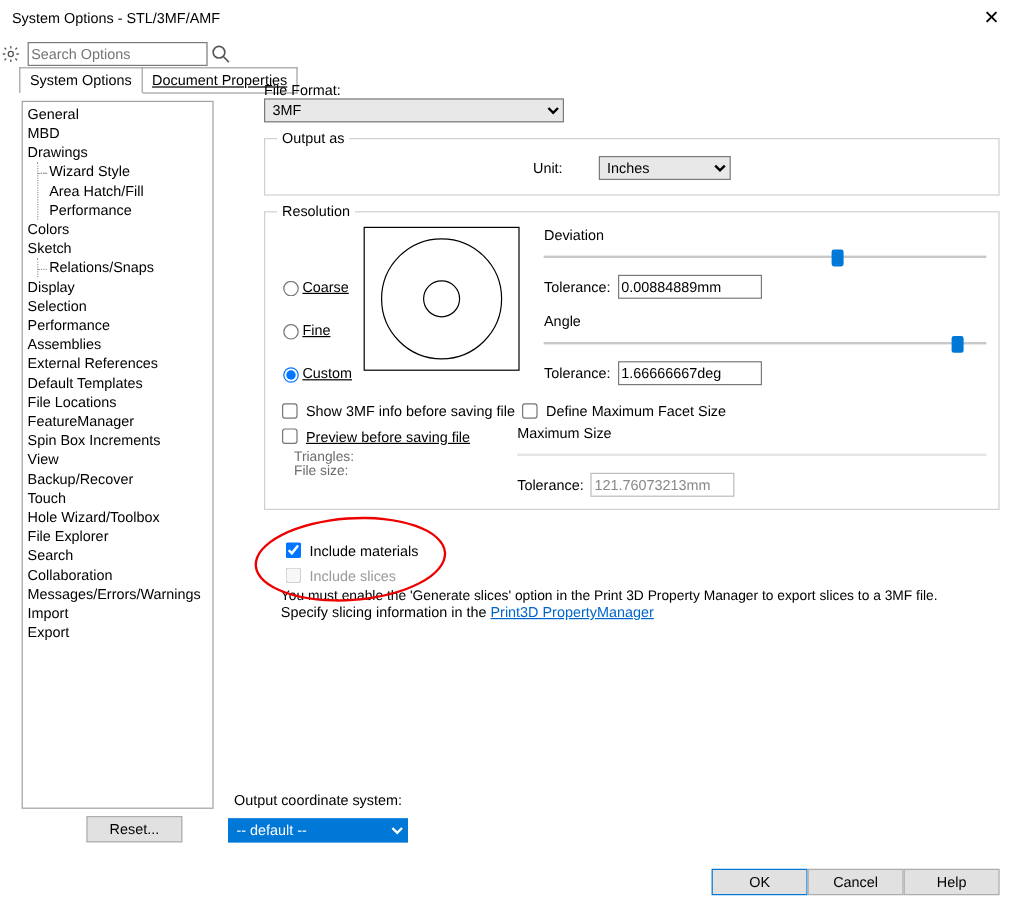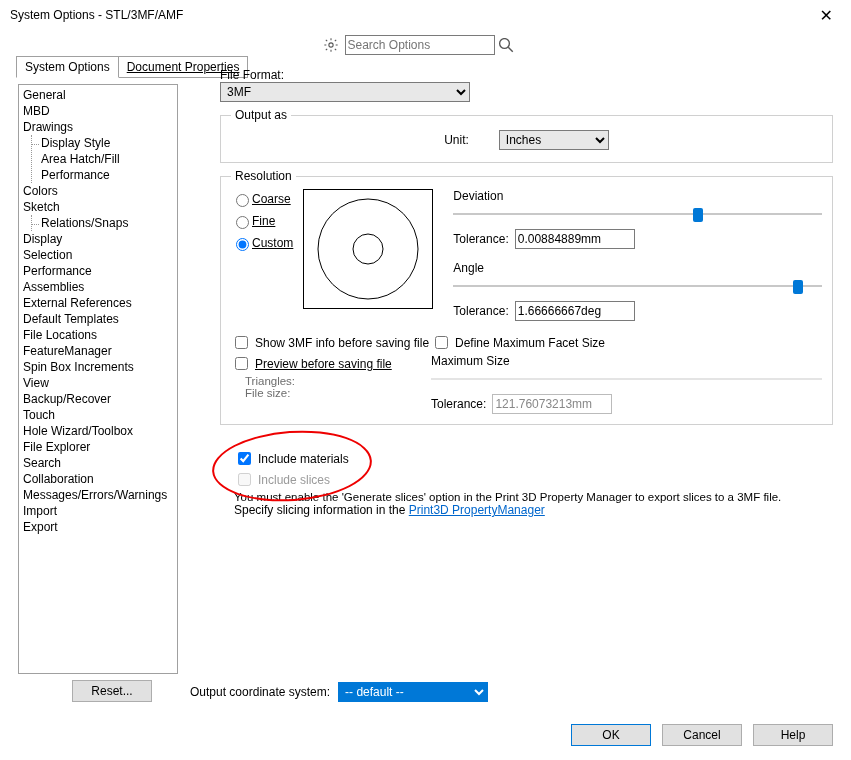--- a/index.html
+++ b/index.html
@@ -1,21 +1,21 @@
 <!DOCTYPE html>
 <html><head>
 <meta charset="utf-8">
 <style>
 * { box-sizing: border-box; font-family: "Segoe UI", Tahoma, sans-serif; font-size: 12px; }
 body { margin: 0; background: #fff; color: #000; }
 .window { width: 851px; height: 760px; position: relative; background: #fff; }
 .titlebar { height: 30px; display: flex; align-items: center; padding: 0 10px; }
 .titlebar .title { flex: 1; }
 .titlebar .close { font-size: 16px; font-family: Arial; cursor: default; padding: 4px 8px; }
-.searchrow { display:flex; justify-content:center; align-items:center; padding: 4px 14px 0 0; height:26px;}
+.searchrow { display:flex; justify-content:flex-start; align-items:center; padding: 4px 14px 0 0; height:26px;}
 .searchbox { display:flex; align-items:center; border:1px solid transparent; }
 .searchbox input { border:none; outline:none; width:150px; padding:2px 4px; color:#555; }
 .gear { width:16px; height:16px; margin-right:6px; }
 .mag { width:18px; height:18px; margin-left:2px; }
 .tabs { display:flex; padding-left:16px; border-bottom: none; height: 22px; position:relative; }
 .tab { padding: 3px 8px 4px 8px; border: 1px solid #a0a0a0; background:#fff; margin-right:0px; position:relative; }
 .tab.active { background:#fff; border-bottom:1px solid #fff; z-index:2; }
 .tab.inactive { text-decoration: underline; border-left:none;}
 .body-area { position:absolute; left:10px; right:10px; top:60px; bottom:50px; padding:8px; display:flex; }
 .nav { width:160px; border:1px solid #a0a0a0; background:#fff; padding:2px 4px; overflow:hidden; }
@@ -26,38 +26,38 @@
 .reset-row { text-align:center; margin-top:6px; }
 .btn { background:#e1e1e1; border:1px solid #adadad; padding:3px 18px; cursor:default; min-width:70px; }
 .main { flex:1; padding:0 0 0 14px; position:relative;}
 .row { display:flex; align-items:center; margin:2px 0;}
 .lbl { margin-right:6px; }
 select, input[type=text] { border:1px solid #7a7a7a; background:#fff; padding:1px 2px; height:20px;}
 select.wide { width:250px; background:#e8e8e8;}
 select.med { width:110px; background:#e8e8e8;}
 fieldset { border:1px solid #d0d0d0; margin:6px 0; padding:6px 10px 10px 10px; }
 legend { padding:0 4px; }
-.radio-col { display:flex; flex-direction:column; gap:2px; margin-right:10px;}
+.radio-col { display:flex; flex-direction:column; gap:16px; margin-right:10px;justify-content:flex-end;}
 .circle-prev { width:130px; height:120px; border:1px solid #000; display:flex; align-items:center; justify-content:center; margin-right:20px;}
 .res-body { display:flex; }
 .dev-col { flex:1; }
 .slider-wrap { position:relative; height:20px; margin:2px 0 4px 0; }
 .slider-track { position:absolute; left:0; right:0; top:8px; height:2px; background:#c8c8c8;}
 .slider-thumb { position:absolute; top:3px; width:10px; height:14px; background:#0078d7; border-radius:2px;}
 .tol-row { display:flex; align-items:center; gap:6px;}
 .tol-row input { width:120px; }
 .tol-row.disabled input { color:#888; border-color:#bbb;}
 .chk { display:flex; align-items:center; gap:4px; margin:2px 0;}
 .chk input { width:13px; height:13px;}
 .info-txt { color:#6d6d6d; padding-left:14px; font-size:11.5px;}
 .link { color:#0066cc; text-decoration:underline; cursor:default;}
-.footer { position:absolute; left:0; right:0; bottom:0; height:50px; display:flex; align-items:center; justify-content:flex-end; gap:11px; padding:0 18px; }
+.footer { position:absolute; left:0; right:0; bottom:0; height:50px; display:flex; align-items:center; justify-content:flex-end; gap:0; padding:0 18px; }
 .footer .btn { min-width:80px; }
 .footer .btn.primary { border:1px solid #0078d7; }
-.coord-row { position:absolute; bottom:58px; left:190px; display:flex; align-items:center; gap:8px;}
+.coord-row { position:absolute; bottom:58px; left:190px; display:flex; align-items:center; gap:8px;flex-direction:column;}
 .coord-row select { width:150px; border:1px solid #0078d7; background:#0078d7; color:#fff;}
 .coord-row select option { background:#fff; color:#000;}
 .red-circle { position:absolute; border:2px solid #e00; border-radius:50%; pointer-events:none;}
 </style>
 </head>
 <body>
 
 <div class="window">
   <div class="titlebar">
     <span class="title">System Options - STL/3MF/AMF</span>
@@ -83,21 +83,21 @@
     <div class="tab inactive">Document Properties</div>
   </div>
 
   <div class="body-area">
     <div style="display:flex; flex-direction:column; width:188px;margin-top:16px;">
       <div class="nav" style="flex:1;">
         <div class="nav-item">General</div>
         <div class="nav-item">MBD</div>
         <div class="nav-item">Drawings</div>
         <div class="nav-sub">
-          <div class="nav-item">Display Style</div>
+          <div class="nav-item">Wizard Style</div>
           <div class="nav-item">Area Hatch/Fill</div>
           <div class="nav-item">Performance</div>
         </div>
         <div class="nav-item">Colors</div>
         <div class="nav-item">Sketch</div>
         <div class="nav-sub">
           <div class="nav-item">Relations/Snaps</div>
         </div>
         <div class="nav-item">Display</div>
         <div class="nav-item">Selection</div>

